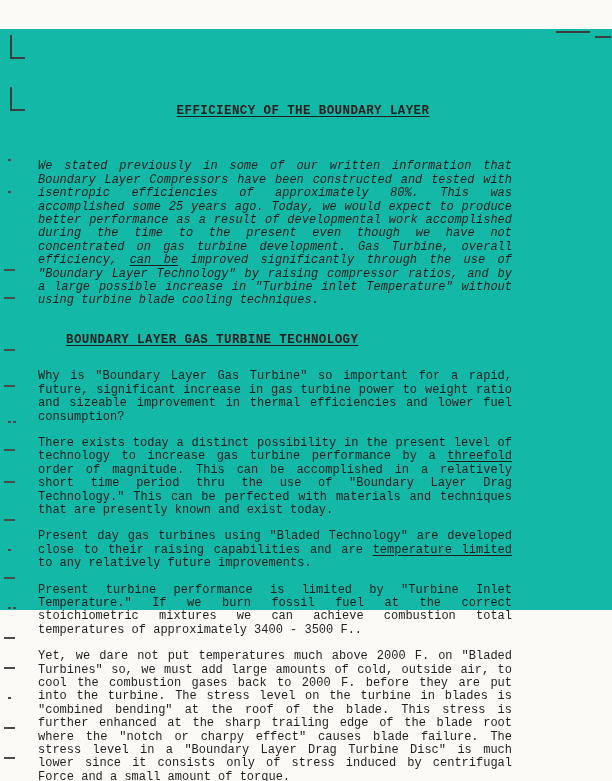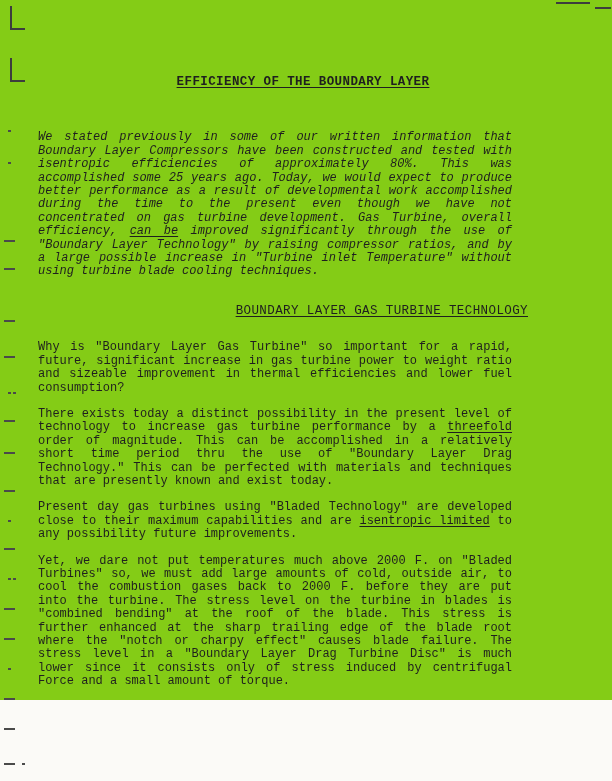--- a/index.html
+++ b/index.html
@@ -6,22 +6,23 @@
   body {
     width: 612px; height: 781px;
     background: #fbfaf7;
     font-family: "Liberation Mono", "DejaVu Sans Mono", monospace;
     color: #1f1f1f;
     overflow: hidden;
     position: relative;
   }
   .page {
     position: relative;
-    width: 612px; height: 700px;
-    background: #84cc16;
+    width: 612px; height: 581px;
+    background: #14b8a6;
+    margin-top: 29px;
   }
   .content {
     position: absolute;
     top: 76px; left: 38px;
     width: 474px;
     font-size: 12px;
     line-height: 13.4px;
     text-align: justify;
   }
   .doc-title {
@@ -29,26 +30,26 @@
     font-weight: bold;
     text-align: center;
     letter-spacing: 0.4px;
     margin: 0 0 42px 0;
     position: relative;
     left: 28px;
   }
   .doc-title .line { display: block; }
   .section-heading {
     font-size: 12.5px;
-    font-weight: normal;
-    text-align: right;
+    font-weight: bold;
+    text-align: left;
     letter-spacing: 0.4px;
     margin: 26px 0 23px 0;
     position: relative;
-    left: 16px;
+    left: 28px;
   }
   p { margin: 13px 0; }
   p:first-of-type { margin-top: 0; font-style: italic; }
   .u { text-decoration: underline; text-underline-offset: 2px; }
   
   .mark { position: absolute; background: #4a4a4a; }
   .dash { width: 11px; height: 2px; left: 4px; }
   .dot  { width: 3px; height: 2px; left: 8px; }
   .bracket {
     position: absolute;
@@ -98,19 +99,20 @@
     </h1>
 
     <p><span>We stated previously in some of our written information that Boundary Layer Compressors have been constructed and tested with isentropic efficiencies of approximately 80%.  This was accomplished some 25 years ago.  Today, we would expect to produce better performance as a result of developmental work accomplished during the time to the present even though we have not concentrated on gas turbine development.  Gas Turbine, overall efficiency, </span><span class="u">can be</span><span> improved significantly through the use of "Boundary Layer Technology" by raising compressor ratios, and by a large possible increase in "Turbine inlet Temperature" without using turbine blade cooling techniques.</span></p>
 
     <h2 class="section-heading"><span class="u">BOUNDARY LAYER GAS TURBINE TECHNOLOGY</span></h2>
 
     <p>Why is "Boundary Layer Gas Turbine" so important for a rapid, future, significant increase in gas turbine power to weight ratio and sizeable improvement in thermal efficiencies and lower fuel consumption?</p>
 
     <p><span>There exists today a distinct possibility in the present level of technology to increase gas turbine performance by a </span><span class="u">threefold</span><span> order of magnitude.  This can be accomplished in a relatively short time period thru the use of "Boundary Layer Drag Technology."  This can be perfected with materials and techniques that are presently known and exist today.</span></p>
 
-    <p><span>Present day gas turbines using "Bladed Technology" are developed close to their maximum capabilities and are </span><span class="u">isentropic limited</span><span> to any possibility future improvements.</span></p>
+    <p><span>Present day gas turbines using "Bladed Technology" are developed close to their raising capabilities and are </span><span class="u">temperature limited</span><span> to any relatively future improvements.</span></p>
 
+    <p>Present turbine performance is limited by "Turbine Inlet Temperature."  If we burn fossil fuel at the correct stoichiometric mixtures we can achieve combustion total temperatures of approximately 3400 - 3500 F..</p>
 
     <p>Yet, we dare not put temperatures much above 2000 F. on "Bladed Turbines" so, we must add large amounts of cold, outside air, to cool the combustion gases back to 2000 F. before they are put into the turbine.  The stress level on the turbine in blades is "combined bending" at the roof of the blade.  This stress is further enhanced at the sharp trailing edge of the blade root where the "notch or charpy effect" causes blade failure.  The stress level in a "Boundary Layer Drag Turbine Disc" is much lower since it consists only of stress induced by centrifugal Force and a small amount of torque.</p>
 
   </div>
 </div>
 
 </body></html>

